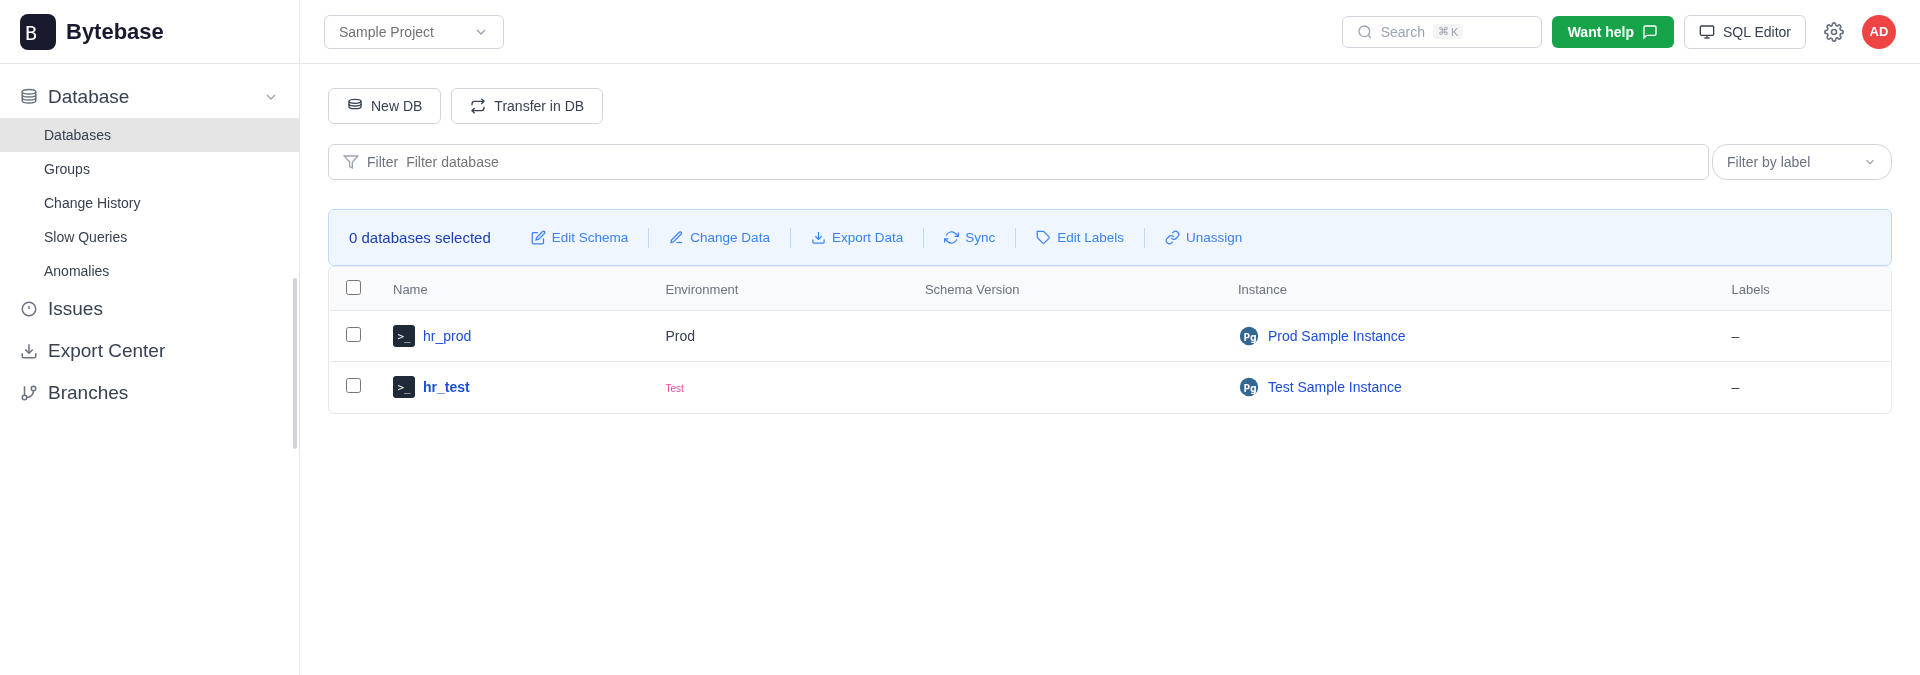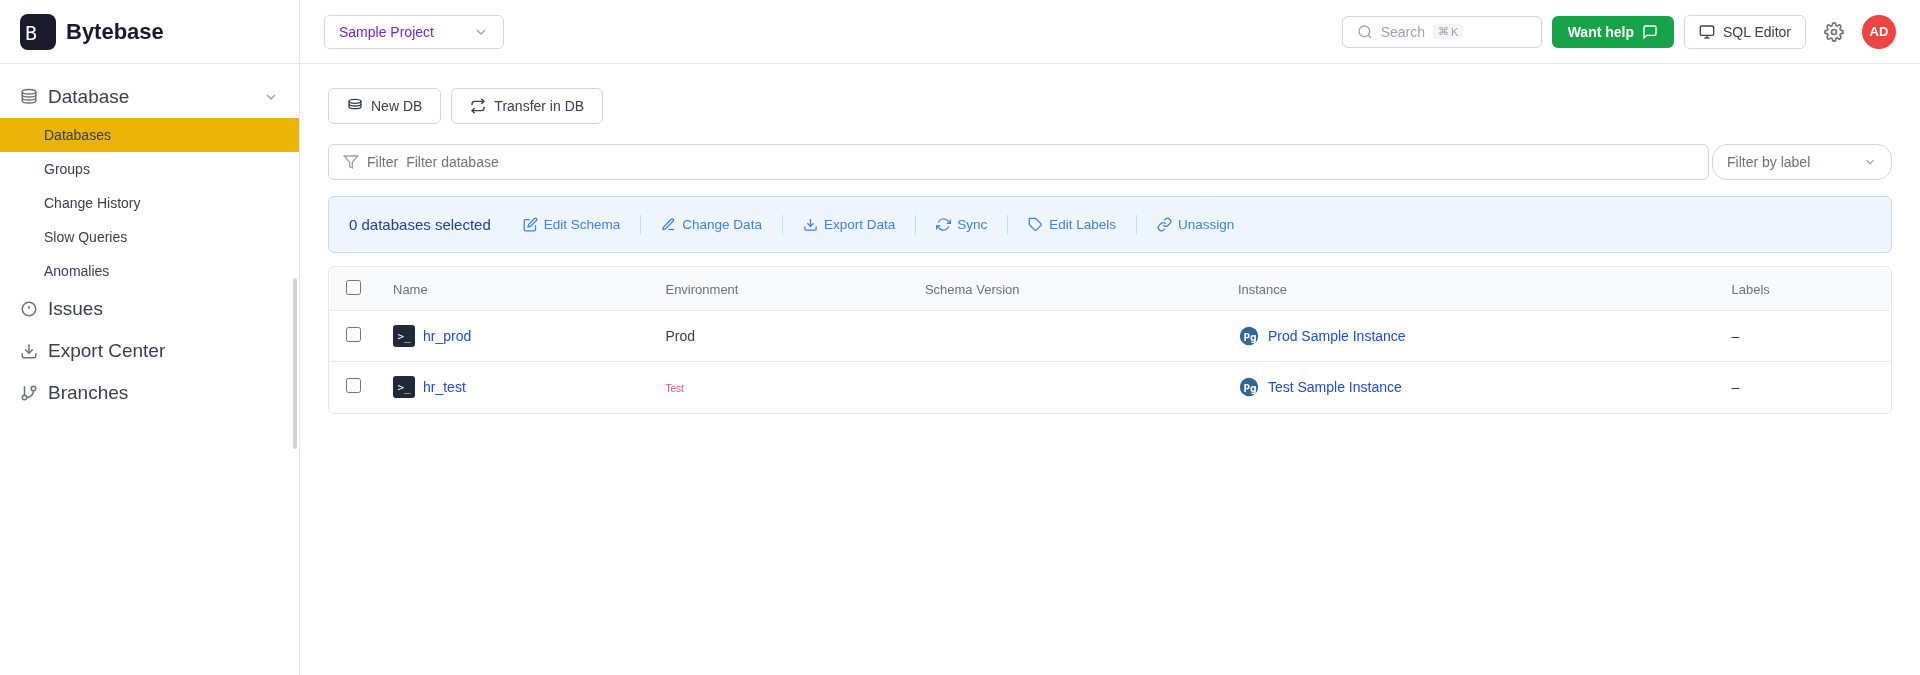--- a/index.html
+++ b/index.html
@@ -52,21 +52,21 @@
     }
 
     .sidebar-child-item {
       display: flex;
       align-items: center;
       padding: 9px 20px 9px 44px;
       cursor: pointer;
       font-size: 14px;
       color: #374151;
     }
-    .sidebar-child-item.active { background: #eab308; font-weight: 500; }
+    .sidebar-child-item.active { background: #e5e5e5; font-weight: 500; }
 
     .chevron-icon {
       width: 16px;
       height: 16px;
       margin-left: auto;
     }
 
     
     .main {
       flex: 1;
@@ -85,21 +85,21 @@
       gap: 12px;
     }
     .project-select {
       display: flex;
       align-items: center;
       gap: 8px;
       border: 1px solid #d1d5db;
       border-radius: 6px;
       padding: 8px 14px;
       font-size: 14px;
-      color: #6d28d9;
+      color: #737373;
       cursor: pointer;
       background: #fff;
       min-width: 180px;
     }
 
     .topbar-right {
       display: flex;
       align-items: center;
       gap: 10px;
       margin-left: auto;
@@ -205,21 +205,21 @@
       padding: 9px 18px;
       font-size: 14px;
       color: #374151;
       cursor: pointer;
       background: #fff;
     }
 
     .filter-row {
       display: flex;
       gap: 3px;
-      margin-bottom: 16px;
+      margin-bottom: 29px;
     }
 
     .filter-input-wrap {
       flex: 1;
       display: flex;
       align-items: center;
       gap: 8px;
       border: 1px solid #d1d5db;
       border-radius: 6px;
       padding: 9px 14px;
@@ -242,22 +242,22 @@
       min-width: 180px;
     }
 
     .selection-bar {
       background: #eff6ff;
       border: 1px solid #bfdbfe;
       border-radius: 6px;
       display: flex;
       align-items: center;
       padding: 14px 20px;
-      gap: 20px;
-      margin-bottom: 13px;
+      gap: 28px;
+      margin-bottom: 0;
     }
 
     .selection-count {
       font-size: 15px;
       font-weight: 500;
       color: #1e40af;
       min-width: 120px;
     }
 
     .selection-actions {
@@ -658,21 +658,21 @@
               </td>
             </tr>
 
             <tr>
               <td>
                 <input type="checkbox" style="">
               </td>
               <td>
                 <div class="db-name">
                   <div class="db-icon" style="background:#1f2937;color:white;font-family:monospace;font-size:11px;padding:2px 3px;border-radius:3px;">&gt;_</div>
-                  <span style="cursor:pointer;color:#1d4ed8;font-weight:400;">hr_test</span>
+                  <span style="cursor:pointer;color:#1d4ed8;font-weight:700;">hr_test</span>
                 </div>
               </td>
               <td>
                 <span class="env-badge-test">Test</span>
               </td>
               <td>
                 <span></span>
               </td>
               <td>
                 <div style="display:flex;align-items:center;gap:8px;">

